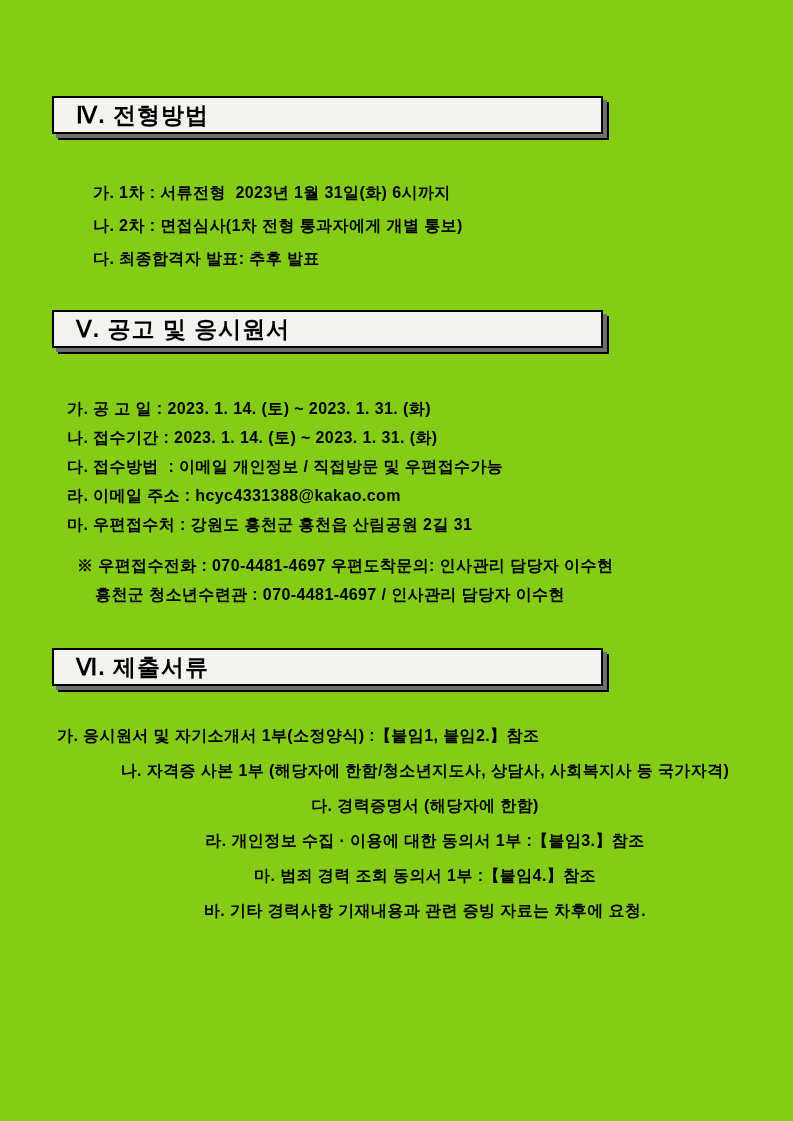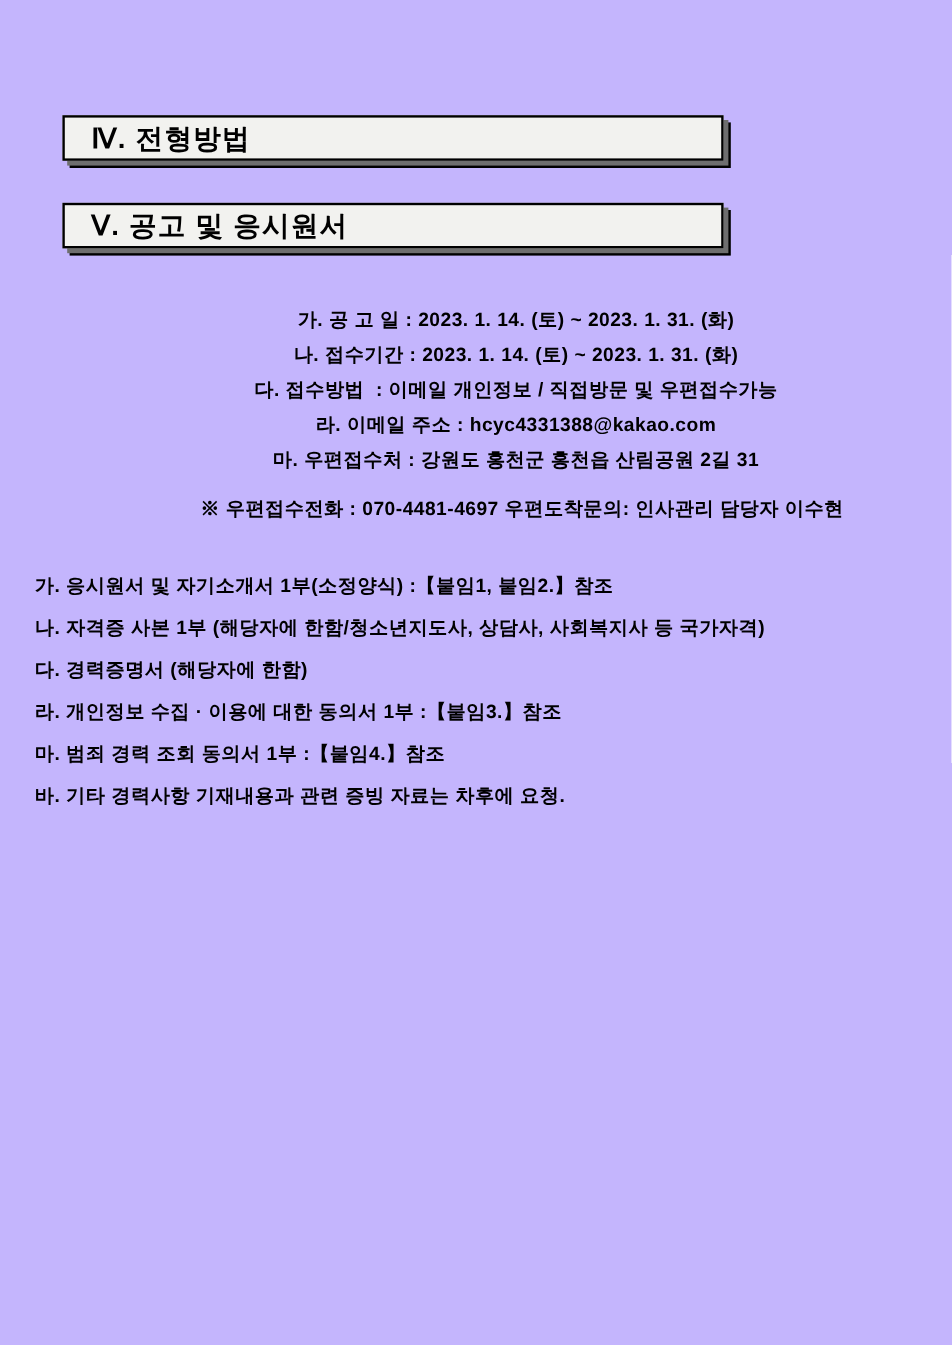--- a/index.html
+++ b/index.html
@@ -1,21 +1,21 @@
 <!DOCTYPE html>
 <html><head>
 <meta charset="utf-8">
 <style>
   * { margin: 0; padding: 0; box-sizing: border-box; }
   html, body { background: #ffffff; }
   .page {
     position: relative;
     width: 793px;
     height: 1121px;
-    background: #c4b5fd;
+    background: #84cc16;
     overflow: hidden;
     font-family: "Liberation Sans", sans-serif;
     font-weight: 700;
     color: #000000;
   }
   
   .hdr {
     margin-left: 52px;
     width: 551px;
     height: 38px;
@@ -35,57 +35,66 @@
     white-space: pre-wrap;
     font-size: 16px;
     letter-spacing: 0.4px;
   }
   .sec-iv .hdr { margin-top: 96px; }
   .content-iv { margin-top: 42px; padding-left: 93px; }
   .content-iv .line { line-height: 33px; }
 
   .sec-v .hdr { margin-top: 35px; }
   .content-v { margin-top: 46px; padding-left: 67px; }
-  .content-v .line { line-height: 29px; text-align: center; }
+  .content-v .line { line-height: 29px; }
   .content-v .line.cont { padding-left: 100px; }
   .content-v .line.note { padding-left: 10px; }
   .content-v .line.sub  { padding-left: 28px; }
   .content-v .line.gap-before { margin-top: 12px; }
 
   .sec-vi .hdr { margin-top: 39px; }
-  .content-vi { margin-top: 35px; padding-left: 29px; }
+  .content-vi { margin-top: 35px; padding-left: 57px; }
   .content-vi .line { line-height: 30px; }
-  .content-vi .line + .line { margin-top: 5px; }
+  .content-vi .line + .line { margin-top: 5px; text-align: center; }
 </style>
 </head>
 <body>
 
 <div class="page">
 
   <section class="sec sec-iv">
     <div class="hdr">
       <span class="hdr-title">Ⅳ. 전형방법</span>
+    </div>
+    <div class="content content-iv">
+      <div class="line">가. 1차 : 서류전형  2023년 1월 31일(화) 6시까지</div>
+      <div class="line">나. 2차 : 면접심사(1차 전형 통과자에게 개별 통보)</div>
+      <div class="line">다. 최종합격자 발표: 추후 발표</div>
     </div>
   </section>
 
   <section class="sec sec-v">
     <div class="hdr">
       <span class="hdr-title">Ⅴ. 공고 및 응시원서</span>
     </div>
     <div class="content content-v">
       <div class="line">가. 공 고 일 : 2023. 1. 14. (토) ~ 2023. 1. 31. (화)</div>
       <div class="line">나. 접수기간 : 2023. 1. 14. (토) ~ 2023. 1. 31. (화)</div>
       <div class="line">다. 접수방법  : 이메일 개인정보 / 직접방문 및 우편접수가능</div>
       <div class="line">라. 이메일 주소 : hcyc4331388@kakao.com</div>
       <div class="line">마. 우편접수처 : 강원도 홍천군 홍천읍 산림공원 2길 31</div>
       <div class="line note gap-before">※ 우편접수전화 : 070-4481-4697 우편도착문의: 인사관리 담당자 이수현</div>
+      <div class="line sub">홍천군 청소년수련관 : 070-4481-4697 / 인사관리 담당자 이수현</div>
     </div>
   </section>
 
   <section class="sec sec-vi">
+    <div class="hdr">
+      <span class="hdr-title">Ⅵ. 제출서류</span>
+    </div>
     <div class="content content-vi">
       <div class="line">가. 응시원서 및 자기소개서 1부(소정양식) :【붙임1, 붙임2.】참조</div>
       <div class="line">나. 자격증 사본 1부 (해당자에 한함/청소년지도사, 상담사, 사회복지사 등 국가자격)</div>
       <div class="line">다. 경력증명서 (해당자에 한함)</div>
       <div class="line">라. 개인정보 수집 · 이용에 대한 동의서 1부 :【붙임3.】참조</div>
       <div class="line">마. 범죄 경력 조회 동의서 1부 :【붙임4.】참조</div>
       <div class="line">바. 기타 경력사항 기재내용과 관련 증빙 자료는 차후에 요청.</div>
     </div>
   </section>
 

